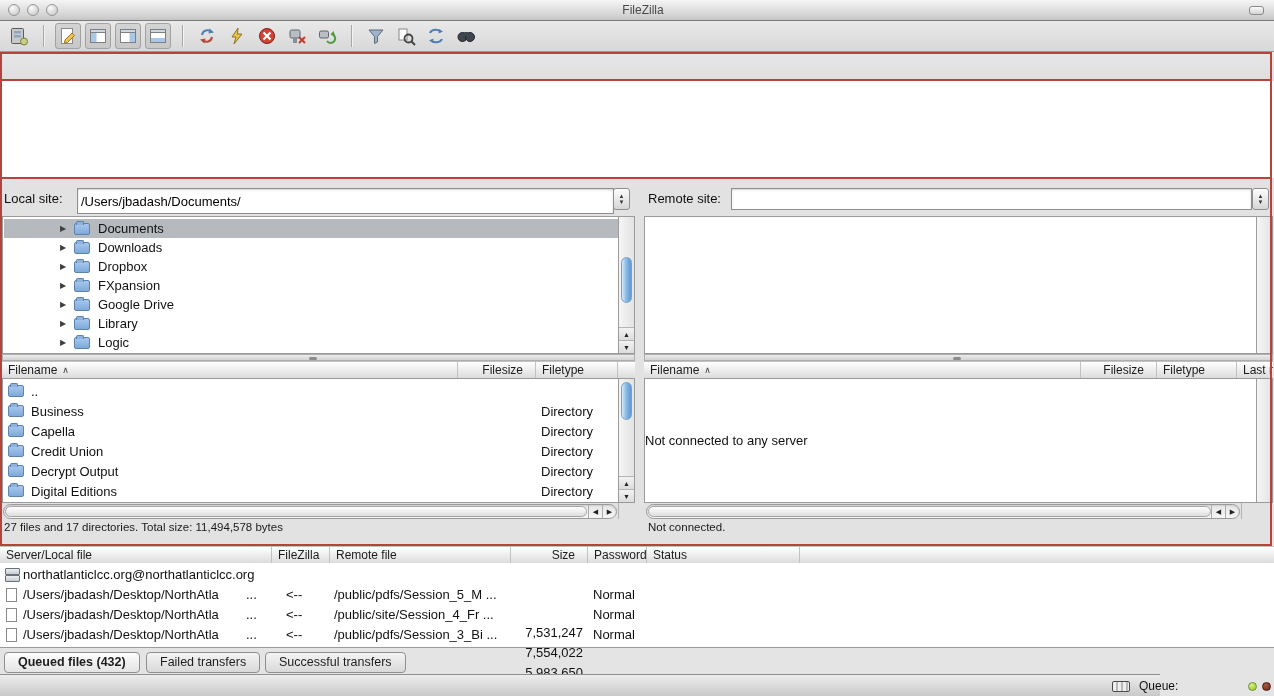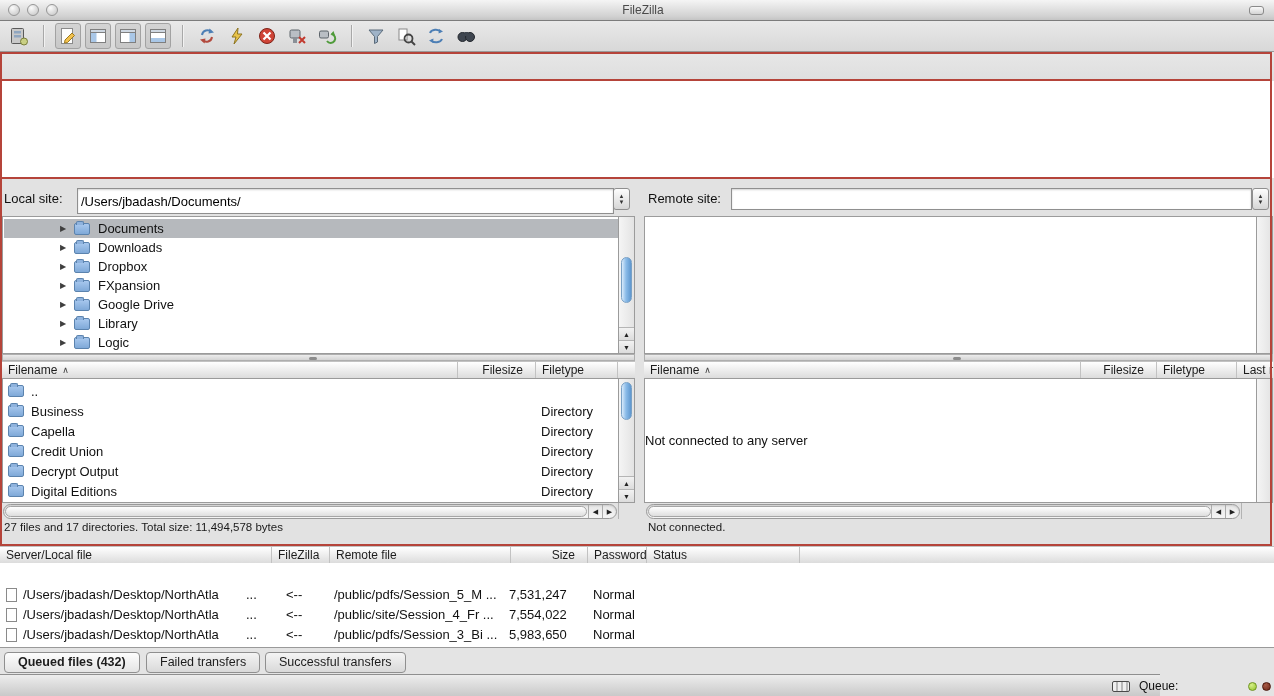--- a/index.html
+++ b/index.html
@@ -91,21 +91,21 @@
 
   .pane-status{position:absolute;font-size:11.5px;color:#1a1a1a;white-space:nowrap;}
 
   
   .redrect{position:absolute;border:2px solid #b5443a;pointer-events:none;z-index:30;}
 
   
   .q-list{position:absolute;left:0;top:563px;width:1274px;height:85px;background:#fff;border-bottom:1px solid #9a9a9a;}
   .q-row{position:absolute;left:0;width:1274px;height:20px;}
   .qt{position:absolute;top:0;line-height:20px;font-size:13px;white-space:nowrap;}
-  .num{text-align:left;}
+  .num{text-align:right;margin-top:38px;}
   .pico{position:absolute;top:3px;width:11px;height:14px;background:#fff;border:1px solid #8a8a8a;}
   .sico{position:absolute;top:3px;width:13px;height:14px;}
   .sico::before,.sico::after{content:"";position:absolute;left:0;width:13px;height:5px;
     background:linear-gradient(#eceff2,#c6ccd3);border:1px solid #6b7076;border-radius:1px;}
   .sico::before{top:0;}.sico::after{bottom:0;}
 
   
   .tab{position:absolute;top:652px;height:21px;border:1px solid #8f8f8f;border-radius:4px;
     background:linear-gradient(#f4f4f4,#d9d9d9);font-size:12.5px;line-height:19px;padding:0 13px;color:#1d1d1d;white-space:nowrap;}
   .tab.active{font-weight:bold;background:linear-gradient(#fdfdfd,#e4e4e4);}
@@ -424,20 +424,24 @@
     <div class="hcell" style="width:59px">
         <span>Password</span>
       </div>
     <div class="hcell" style="width:153px">
         <span>Status</span>
       </div>
     <div class="hcell fill"></div>
   </div>
 
   <div class="q-list">
+    <div class="q-row" style="top:2px">
+      <span class="sico" style="left:5px"></span>
+      <span class="qt" style="left:23px">northatlanticlcc.org@northatlanticlcc.org</span>
+    </div>
     <div class="q-row" style="top:22px">
       <span class="pico" style="left:6px"></span>
       <span class="qt" style="left:23px">/Users/jbadash/Desktop/NorthAtla</span>
       <span class="qt" style="left:246px">...</span>
       <span class="qt" style="left:286px">&lt;--</span>
       <span class="qt" style="left:334px">/public/pdfs/Session_5_M ...</span>
       <span class="qt num" style="left:509px;width:74px">7,531,247</span>
       <span class="qt" style="left:593px">Normal</span>
     </div>
     <div class="q-row" style="top:42px">

